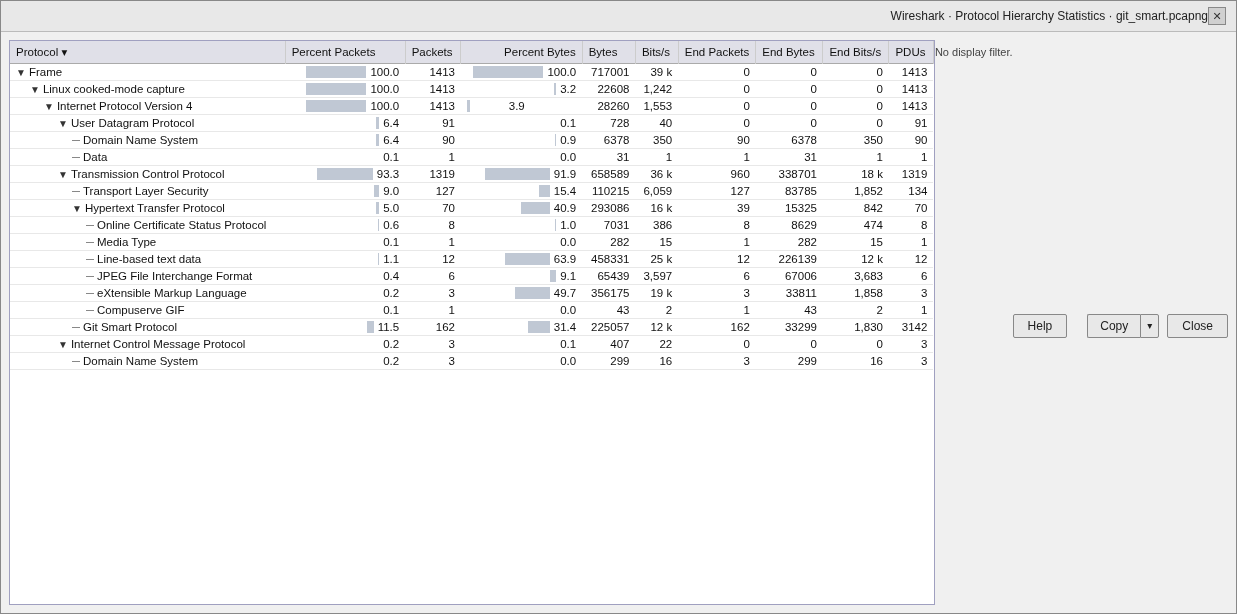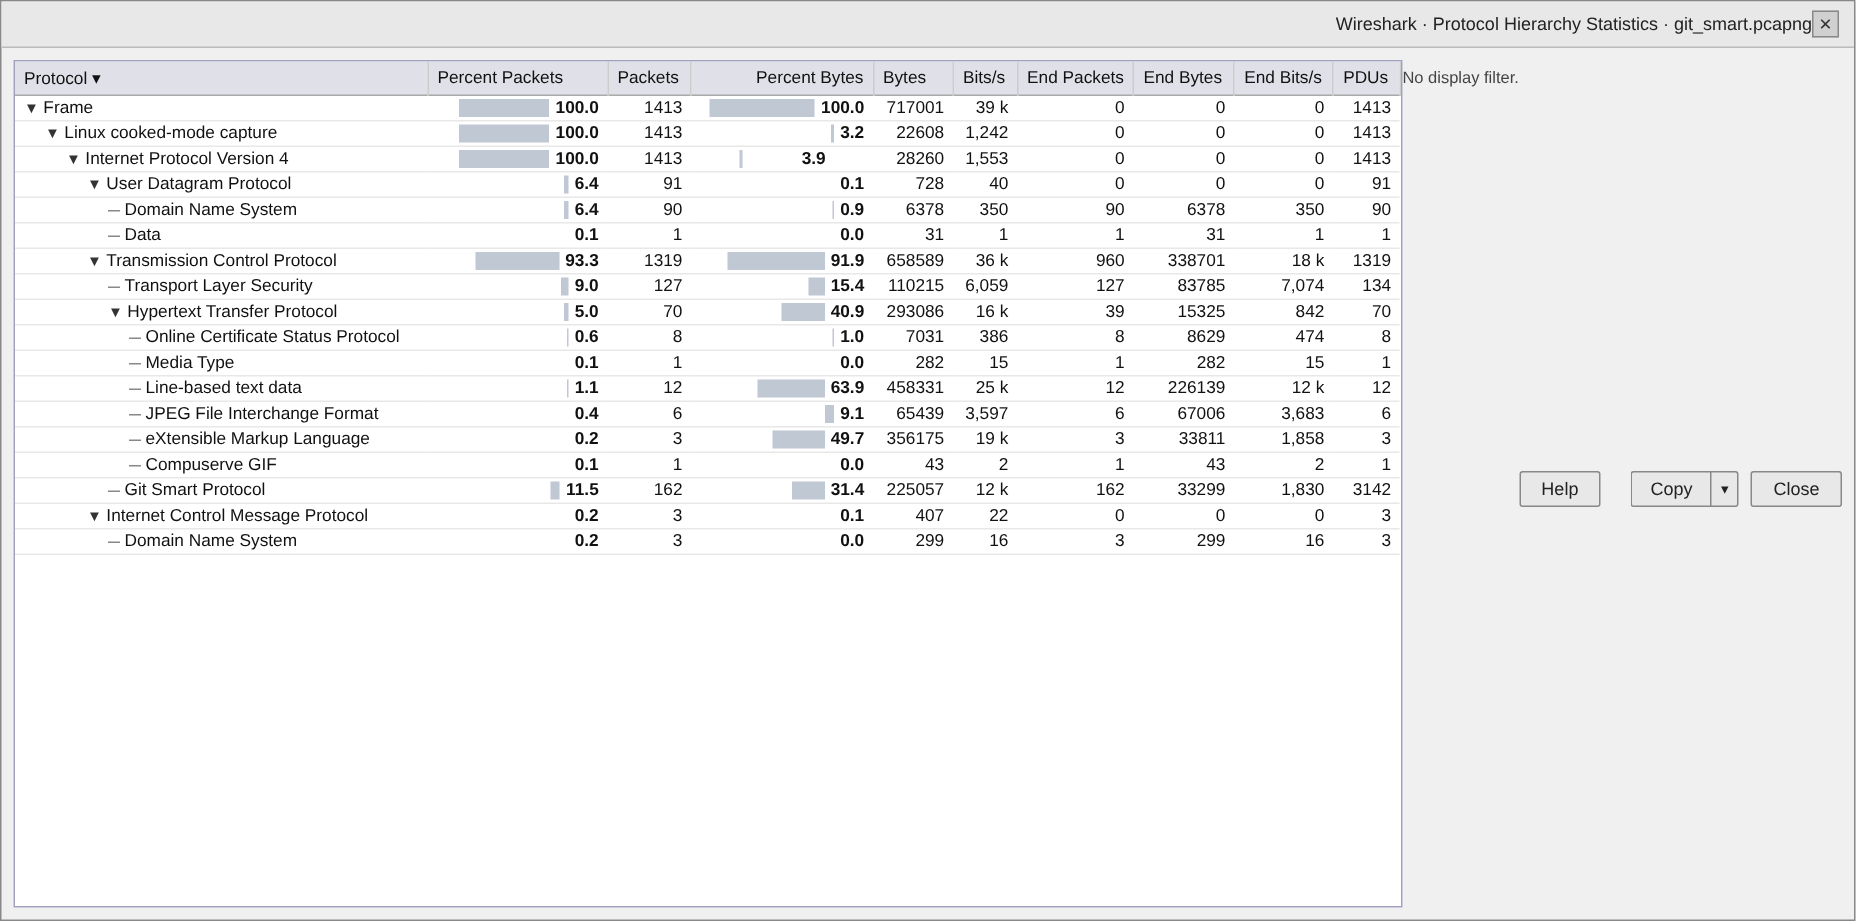--- a/index.html
+++ b/index.html
@@ -145,21 +145,20 @@
       border-radius: 0 2px 2px 0;
     }
     .pct-bar-cell {
       position: relative;
       min-width: 120px;
     }
     .pct-bar-wrap {
       display: flex;
       align-items: center;
       gap: 4px;
-      font-weight: bold;
     }
     .bar {
       height: 12px;
       background: #c0c8d4;
       display: inline-block;
       vertical-align: middle;
     }
     .col-protocol { width: 370px; min-width: 250px; }
     .col-pct-pkt { width: 110px; }
     .col-pkt { width: 70px; }
@@ -276,21 +275,21 @@
                 </div>
               </td>
               <td class="pct-bar-cell">
                 <div class="pct-bar-wrap" style="justify-content: flex-end;">
                   <span class="bar" style="width: 60px;"></span>
                   <span>100.0</span>
                 </div>
               </td>
               <td>1413</td>
               <td class="pct-bar-cell">
-                <div class="pct-bar-wrap" style="justify-content: center; gap: 39px;">
+                <div class="pct-bar-wrap" style="justify-content: flex-start; gap: 39px;">
                   <span class="bar" style="width: 2.8px;"></span>
                   <span>3.9</span>
                 </div>
               </td>
               <td>28260</td>
               <td>1,553</td>
               <td>0</td>
               <td>0</td>
               <td>0</td>
               <td>1413</td>
@@ -422,21 +421,21 @@
               <td class="pct-bar-cell">
                 <div class="pct-bar-wrap" style="justify-content: flex-end;">
                   <span class="bar" style="width: 10.5px;"></span>
                   <span>15.4</span>
                 </div>
               </td>
               <td>110215</td>
               <td>6,059</td>
               <td>127</td>
               <td>83785</td>
-              <td>7,074</td>
+              <td>1,852</td>
               <td>134</td>
             </tr>
             <tr>
               <td>
                 <div class="protocol-cell">
                   <span class="indent" style="width: 56px; display: inline-block;"></span>
                   <span class="expand-icon" style="margin-right: 3px;">▼</span>
                   <span>Hypertext Transfer Protocol</span>
                 </div>
               </td>

